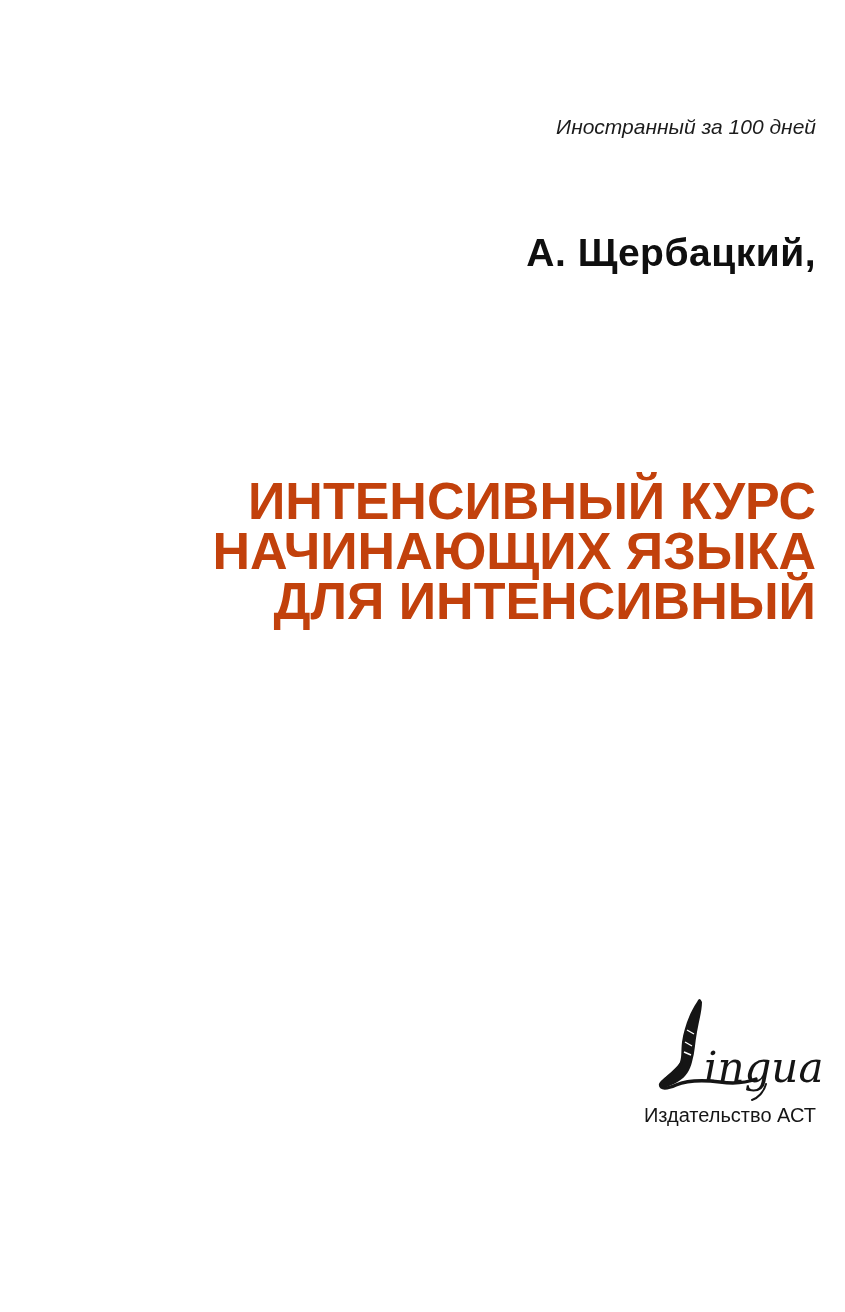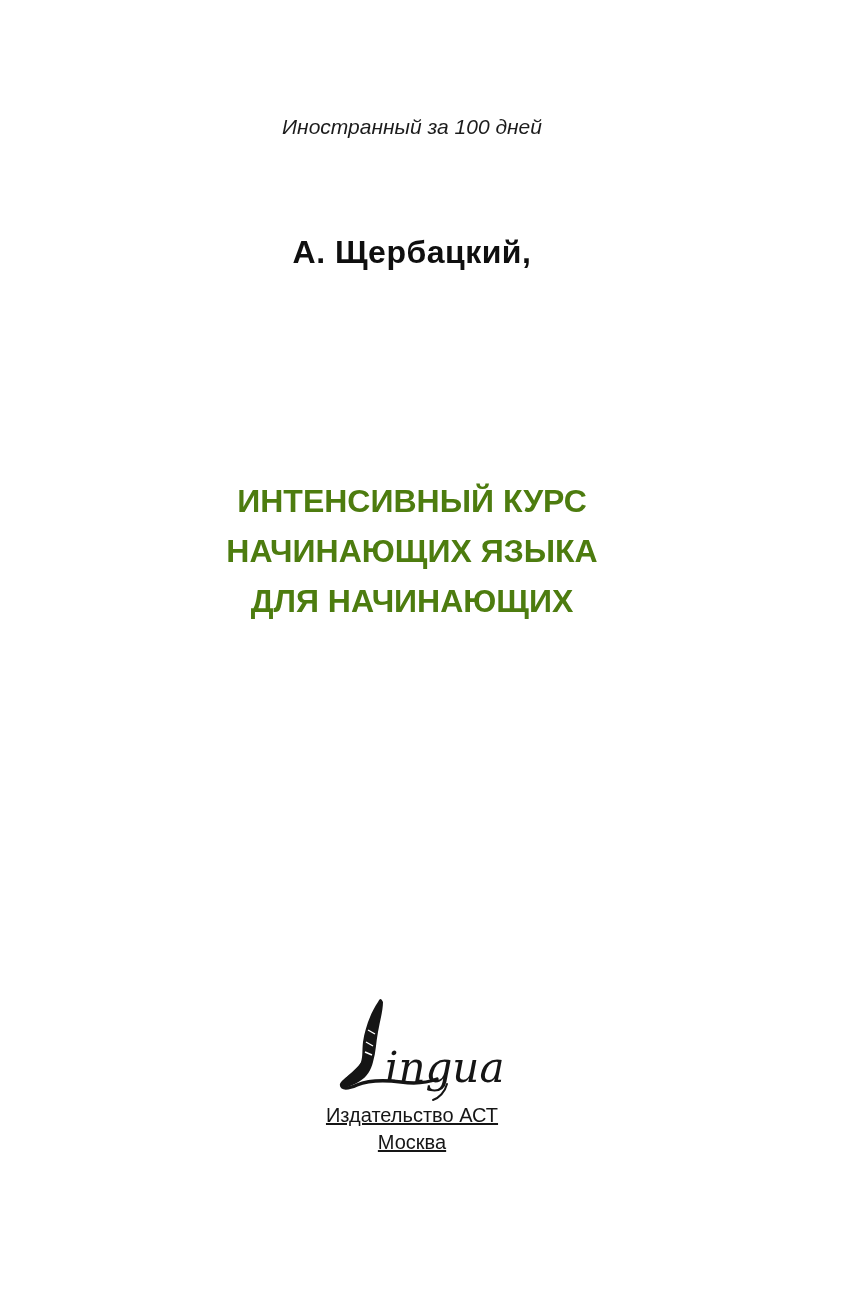--- a/index.html
+++ b/index.html
@@ -10,73 +10,72 @@
     height: 1312px;
     background: #ffffff;
     overflow: hidden;
     font-family: "Liberation Sans", sans-serif;
     color: #111111;
   }
   .block {
     position: absolute;
     left: 0;
     width: 816px;
-    text-align: center;
+    text-align: right;
     padding-left: 8px;
   }
   .series {
     top: 112px;
     font-style: italic;
     font-size: 21px;
     line-height: 30px;
     color: #1c1c1c;
   }
   .authors {
     top: 230px;
     font-weight: bold;
-    font-size: 32px;
+    font-size: 39px;
     line-height: 45px;
     color: #0f0f0f;
     letter-spacing: 0.5px;
   }
   .title {
     top: 476px;
     font-weight: bold;
-    font-size: 32px;
+    font-size: 52px;
     line-height: 50px;
-    color: #4d7c0f;
+    color: #c2410c;
   }
   .logo-wrap {
     top: 992px;
     left: 8px; 
   }
   .logo-wrap svg { display: inline-block; }
   .publisher {
     top: 1102px;
     font-size: 20px;
     line-height: 27px;
     color: #161616;
-    text-decoration: underline;
   }
 </style>
 </head>
 <body>
 
 <div class="page">
 
   <div class="block series">Иностранный за 100 дней</div>
 
   <div class="block authors">
     <div>А. Щербацкий,</div>
   </div>
 
   <div class="block title">
     <div>ИНТЕНСИВНЫЙ КУРС</div>
     <div>НАЧИНАЮЩИХ ЯЗЫКА</div>
-    <div>ДЛЯ НАЧИНАЮЩИХ</div>
+    <div>ДЛЯ ИНТЕНСИВНЫЙ</div>
   </div>
 
   <div class="block logo-wrap">
     <svg width="170" height="110" viewBox="0 0 170 110" xmlns="http://www.w3.org/2000/svg" aria-hidden="true">
 
       <path fill="#151515" d="
         M48,10
         C46,6 45,6 43,10
         C36,20 30,36 28,50
         C27,58 28,64 26,70
@@ -97,16 +96,15 @@
         C80,92 94,90 102,87"></path>
 
       <text x="50" y="90" font-family="DejaVu Serif, serif" font-style="italic" font-size="42" fill="#151515">ingua</text>
 
       <path fill="none" stroke="#151515" stroke-width="2" stroke-linecap="round" d="M112,92 C110,100 104,106 98,108"></path>
     </svg>
   </div>
 
   <div class="block publisher">
     <div>Издательство АСТ</div>
-    <div>Москва</div>
   </div>
 
 </div>
 
 </body></html>

